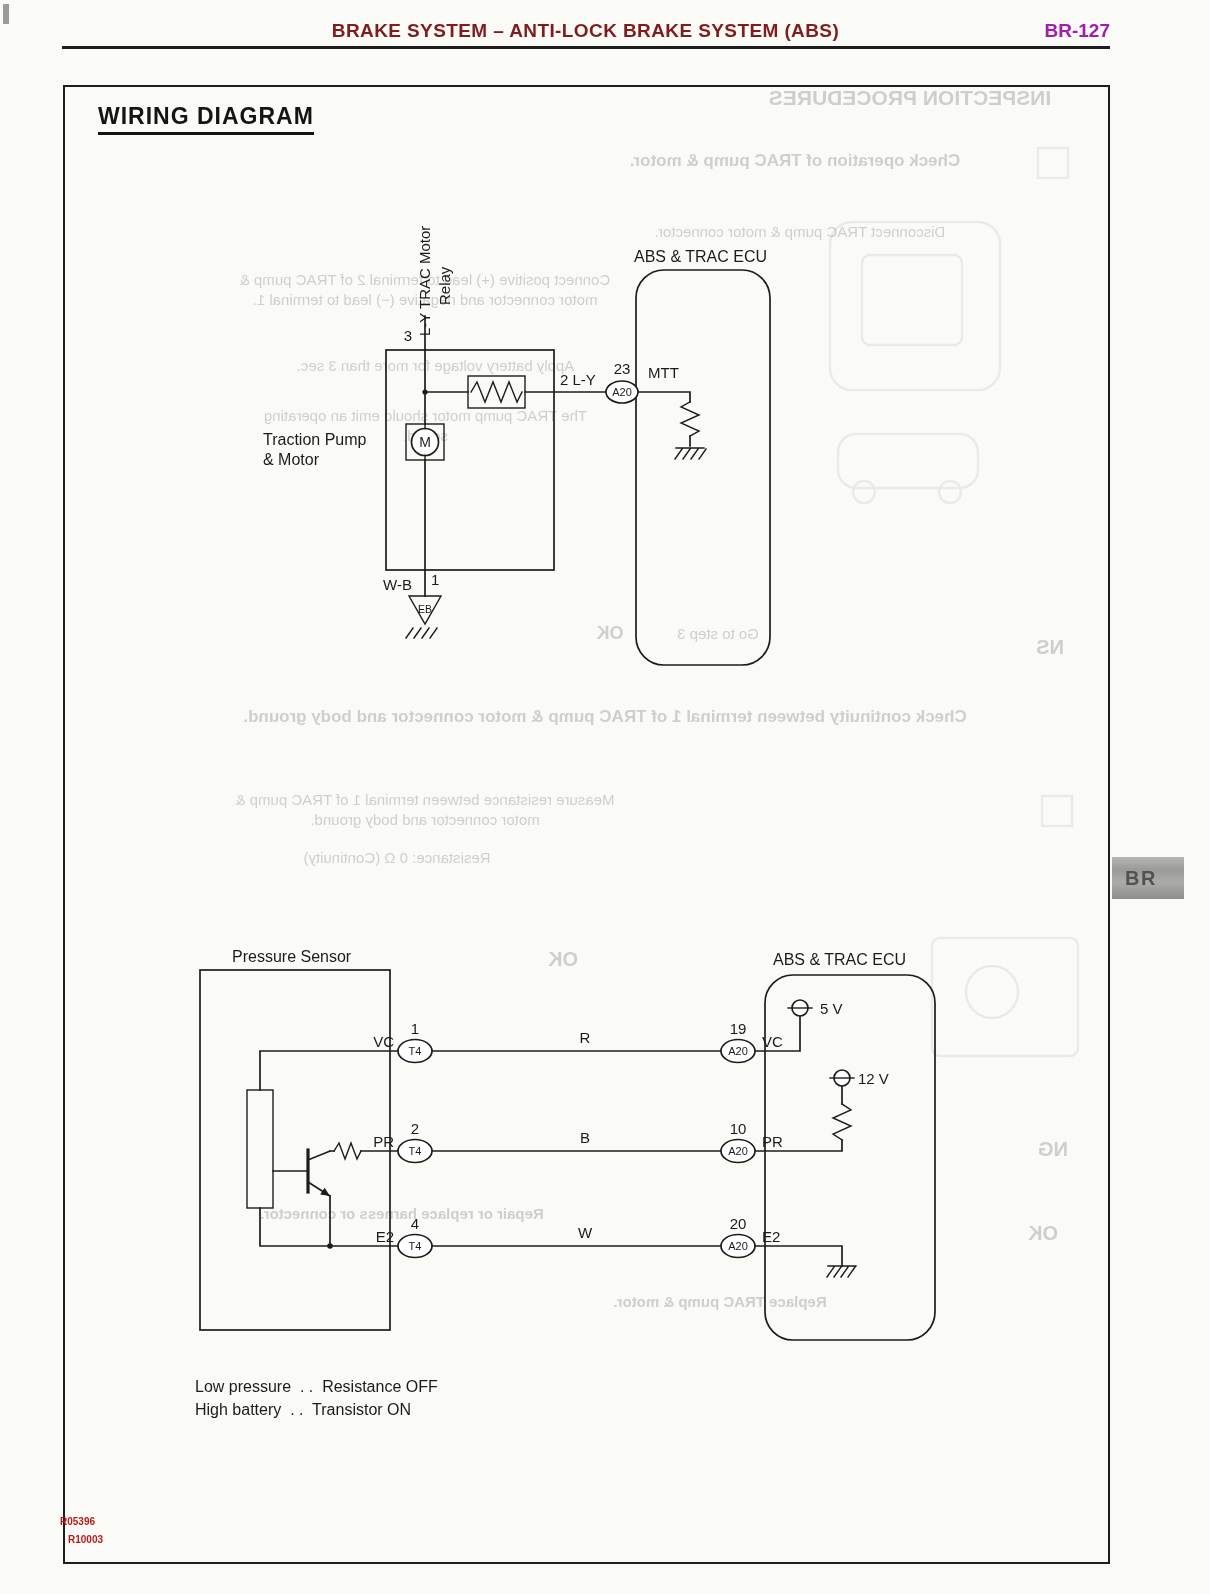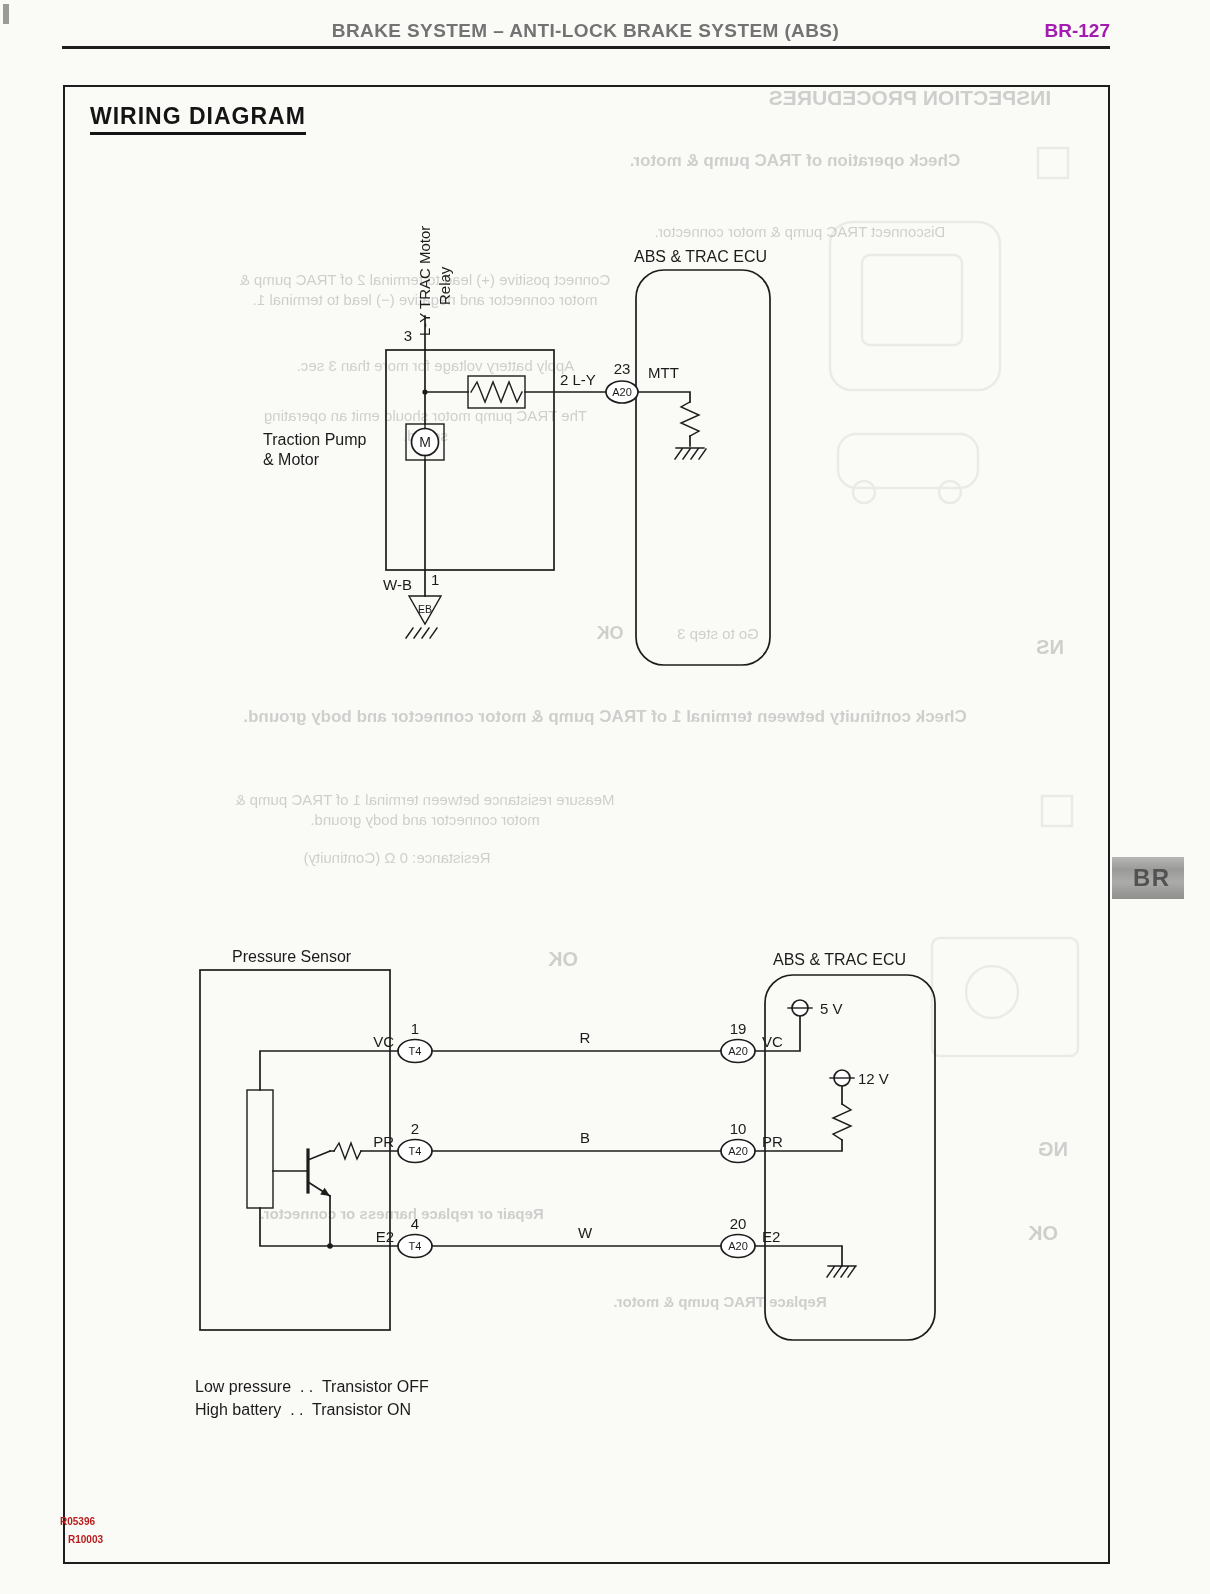--- a/index.html
+++ b/index.html
@@ -2,21 +2,21 @@
 <html><head>
 <meta charset="utf-8">
 <style>
   html,body{margin:0;padding:0;}
   body{
     width:1210px;height:1594px;position:relative;overflow:hidden;
     background:#fafaf7;font-family:"Liberation Sans",sans-serif;color:#1b1b1b;
   }
   .abs{position:absolute;}
   
-  .header-title{left:63px;top:20px;width:1045px;text-align:center;font-size:19px;font-weight:bold;letter-spacing:.4px;color:#737373;}
+  .header-title{left:63px;top:20px;width:1045px;text-align:center;font-size:19px;font-weight:bold;letter-spacing:.4px;color:#7f1d1d;}
   .header-pagenum{left:1018px;top:20px;width:92px;text-align:right;font-size:19px;font-weight:bold;color:#a21caf;}
   .header-rule{left:62px;top:46px;width:1048px;height:3px;background:#1d1d1d;}
   
   .content-box{left:63px;top:85px;width:1043px;height:1475px;border:2px solid #1d1d1d;background:transparent;}
   .section-title{left:90px;top:103px;font-size:23px;font-weight:bold;letter-spacing:1px;color:#141414;
     border-bottom:3px solid #141414;padding-bottom:2px;}
   
   svg.diagram{left:0;top:0;width:1210px;height:1594px;position:absolute;z-index:3;}
   svg .ln{stroke:#1c1c1c;stroke-width:1.7;fill:none;stroke-linecap:square;}
   svg .thin{stroke-width:1.4;}
@@ -31,41 +31,41 @@
   svg .t10{font-size:10.5px;}
   svg .mid{text-anchor:middle;}
   svg .end{text-anchor:end;}
   svg .gs{stroke:#9a9a9a;fill:none;stroke-width:2.5;opacity:.16;}
   
   .note{font-size:16px;white-space:pre;z-index:4;color:#1b1b1b;}
   .code{font-size:10px;z-index:4;color:#b91c1c;font-weight:bold;}
   
   .br-tab{left:1112px;top:857px;width:72px;height:42px;z-index:6;
     background:linear-gradient(180deg,#b7b7b5 0%,#9a9a98 30%,#ababa9 60%,#8f8f8d 100%);}
-  .br-tab span{display:block;padding-left:21px;line-height:42px;font-size:24px;font-weight:bold;
+  .br-tab span{display:block;padding-left:13px;line-height:42px;font-size:20px;font-weight:bold;
     letter-spacing:1.5px;color:#525252;}
   
   .ghost{position:absolute;transform:scaleX(-1);color:#8e8e8e;opacity:.40;text-align:center;
     line-height:1.32;z-index:1;font-family:"Liberation Sans",sans-serif;}
   .ghost.b{font-weight:bold;}
   .corner-mark{left:3px;top:4px;width:6px;height:20px;background:#4a4a4a;opacity:.55;z-index:7;}
 </style>
 </head>
 <body>
 
 <div>
 
   <div class="abs corner-mark"></div>
 
   <div class="abs header-title">BRAKE SYSTEM – ANTI-LOCK BRAKE SYSTEM (ABS)</div>
   <div class="abs header-pagenum">BR-127</div>
   <div class="abs header-rule"></div>
 
   <div class="abs content-box"></div>
-  <div class="abs section-title" style="z-index:5;">WIRING DIAGRAM</div>
+  <div class="abs section-title" style="z-index:5;margin-left:8px;">WIRING DIAGRAM</div>
 
   <div class="ghost b" style="left:710px;top:84px;width:400px;font-size:21px;">INSPECTION PROCEDURES</div>
   <div class="ghost b" style="left:555px;top:150px;width:480px;font-size:17px;">Check operation of TRAC pump &amp; motor.</div>
   <div class="ghost" style="left:560px;top:222px;width:480px;font-size:15px;">Disconnect TRAC pump &amp; motor connector.</div>
   <div class="ghost" style="left:225px;top:270px;width:400px;font-size:15px;">Connect positive (+) lead to terminal 2 of TRAC pump &amp; motor connector and negative (−) lead to terminal 1.</div>
   <div class="ghost" style="left:238px;top:356px;width:395px;font-size:15px;">Apply battery voltage for more than 3 sec.</div>
   <div class="ghost" style="left:248px;top:406px;width:355px;font-size:15px;">The TRAC pump motor should emit an operating sound.</div>
   <div class="ghost b" style="left:575px;top:622px;width:70px;font-size:18px;">OK</div>
   <div class="ghost" style="left:648px;top:624px;width:140px;font-size:15px;">Go to step 3</div>
   <div class="ghost b" style="left:1015px;top:634px;width:70px;font-size:20px;">NS</div>
@@ -198,21 +198,21 @@
         <text class="t15 mid" x="738" y="1229">20</text>
         <text class="t11 mid" x="738" y="1250">A20</text>
         <text class="t15" x="762" y="1242">E2</text>
 
         <text class="t15" x="820" y="1014">5 V</text>
         <text class="t15" x="858" y="1084">12 V</text>
       </g>
     </g>
   </svg>
 
-  <div class="abs note" style="left:195px;top:1378px;">Low pressure  . .  Transistor OFF</div>
+  <div class="abs note" style="left:195px;top:1378px;">Low pressure  . .  Resistance OFF</div>
   <div class="abs note" style="left:195px;top:1401px;">High battery  . .  Transistor ON</div>
 
   <div class="abs code" style="left:60px;top:1516px;">R05396</div>
   <div class="abs code" style="left:60px;top:1534px;margin-left:8px;">R10003</div>
 
   <div class="abs br-tab">
     <span>BR</span>
   </div>
 
 </div>

